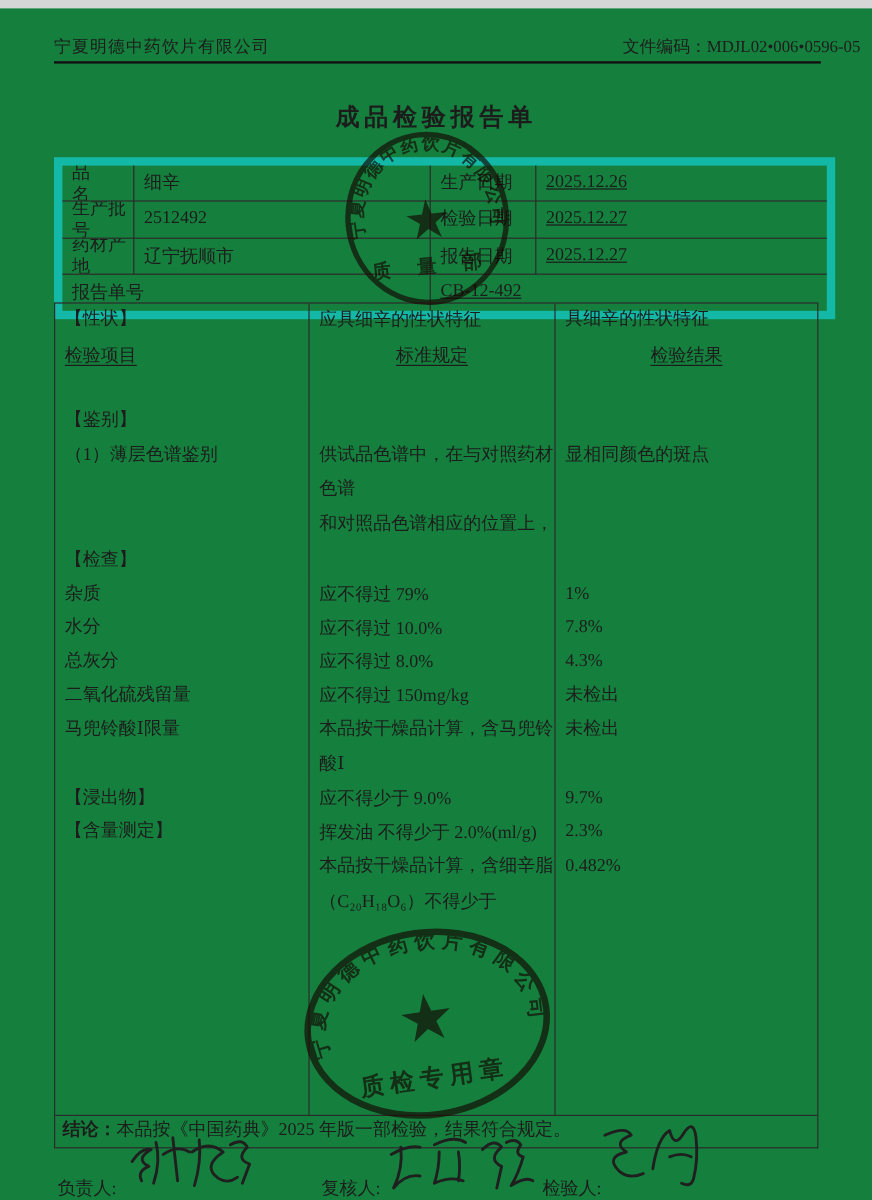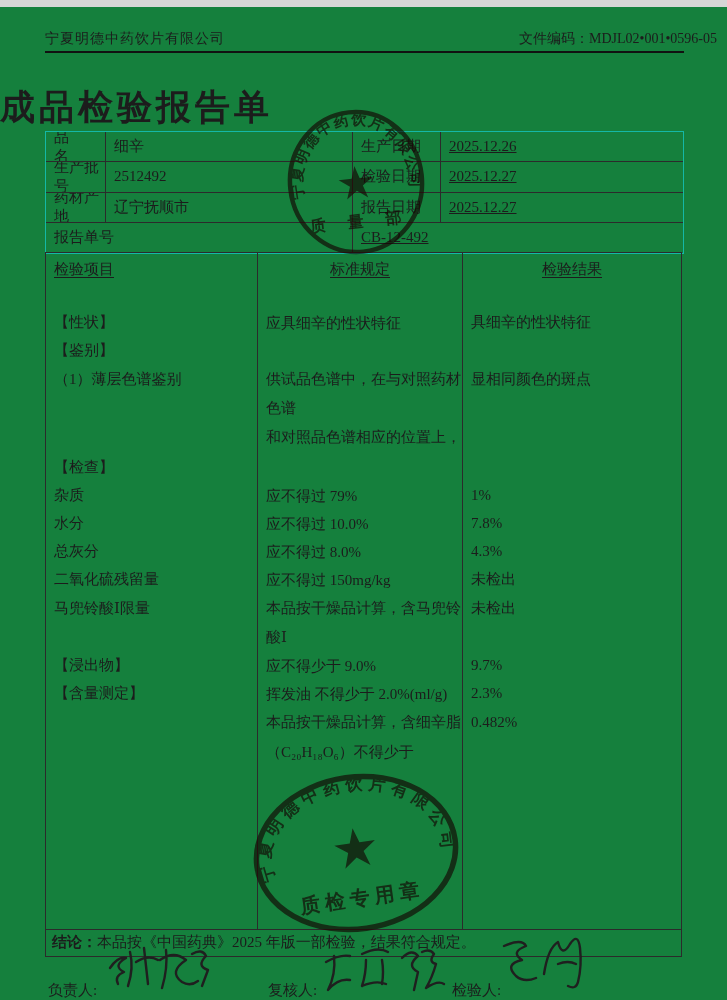--- a/index.html
+++ b/index.html
@@ -4,24 +4,24 @@
 <style>
   html,body{margin:0;padding:0;background:#ffffff;}
   .page{position:relative;width:727px;height:1000px;background:#15803d;overflow:hidden;
         font-family:"Liberation Serif","DejaVu Serif",serif;color:#1c1c1c;padding-left:33px;}
   .scan-edge{position:absolute;left:0;top:0;width:727px;height:7px;background:#d6d6d6;}
   
   .hdr-company{position:absolute;left:45px;top:30px;font-size:14px;letter-spacing:1px;}
   .hdr-code{position:absolute;right:43px;top:30px;font-size:14px;}
   .hdr-rule{position:absolute;left:45px;top:51px;width:639px;height:2px;background:#111;}
   
-  .title{position:absolute;left:0;top:84px;width:727px;
-         font-size:35px;font-weight:bold;letter-spacing:4px;}
-  
-  .info{position:absolute;left:45px;top:131px;width:637px;border:1px solid #14b8a6;
+  .title{position:absolute;left:0;top:84px;width:727px;text-align:center;
+         font-size:20px;font-weight:bold;letter-spacing:4px;}
+  
+  .info{position:absolute;left:45px;top:131px;width:637px;border:7px solid #14b8a6;
         display:grid;grid-template-columns:60px 247px 88px 1fr;grid-auto-rows:30.25px;
         font-size:15px;}
   .ic{border-right:1px solid #2b2b2b;border-bottom:1px solid #2b2b2b;
       display:flex;align-items:center;padding-left:8px;box-sizing:border-box;overflow:hidden;}
   .ic.noR{border-right:none;text-decoration:underline;}
   .ic.noB{border-bottom:none;}
   .ic.span2{grid-column:span 2;}
   
   .mtable{position:absolute;left:45px;top:252px;width:637px;border:1px solid #2b2b2b;
           box-sizing:border-box;font-size:15px;}
@@ -54,21 +54,21 @@
   .stamp .ring{stroke:#d6423c;fill:none;}
   .stamp .star{fill:#d6423c;}
 </style>
 </head>
 <body>
 
 <div class="page">
   <div class="scan-edge"></div>
 
   <div class="hdr-company">宁夏明德中药饮片有限公司</div>
-  <div class="hdr-code">文件编码：MDJL02•001•0596-05</div>
+  <div class="hdr-code">文件编码：MDJL02•006•0596-05</div>
   <div class="hdr-rule"></div>
 
   <div class="title">成品检验报告单</div>
 
   <div class="info">
     <div class="ic">品　　名</div>
     <div class="ic">细辛</div>
     <div class="ic">生产日期</div>
     <div class="ic noR">2025.12.26</div>
 
@@ -80,30 +80,30 @@
     <div class="ic">药材产地</div>
     <div class="ic">辽宁抚顺市</div>
     <div class="ic">报告日期</div>
     <div class="ic noR">2025.12.27</div>
 
     <div class="ic span2 noB">报告单号</div>
     <div class="ic span2 noR noB" style="border-right:none">CB-12-492</div>
   </div>
 
   <div class="mtable">
+    <div class="mrow r28">
+      <div class="mc mc1">【性状】</div>
+      <div class="mc mc2">应具细辛的性状特征</div>
+      <div class="mc mc3">具细辛的性状特征</div>
+    </div>
+
     <div class="mrow hd">
       <div class="mc mc1"><span class="hd-u">检验项目</span></div>
       <div class="mc mc2"><span class="hd-u">标准规定</span></div>
       <div class="mc mc3"><span class="hd-u">检验结果</span></div>
-    </div>
-
-    <div class="mrow r28">
-      <div class="mc mc1">【性状】</div>
-      <div class="mc mc2">应具细辛的性状特征</div>
-      <div class="mc mc3">具细辛的性状特征</div>
     </div>
     <div class="mrow r28">
       <div class="mc mc1">【鉴别】</div>
       <div class="mc mc2"></div>
       <div class="mc mc3"></div>
     </div>
     <div class="mrow r89">
       <div class="mc mc1">（1）薄层色谱鉴别</div>
       <div class="mc mc2">供试品色谱中，在与对照药材色谱
 和对照品色谱相应的位置上，应显

